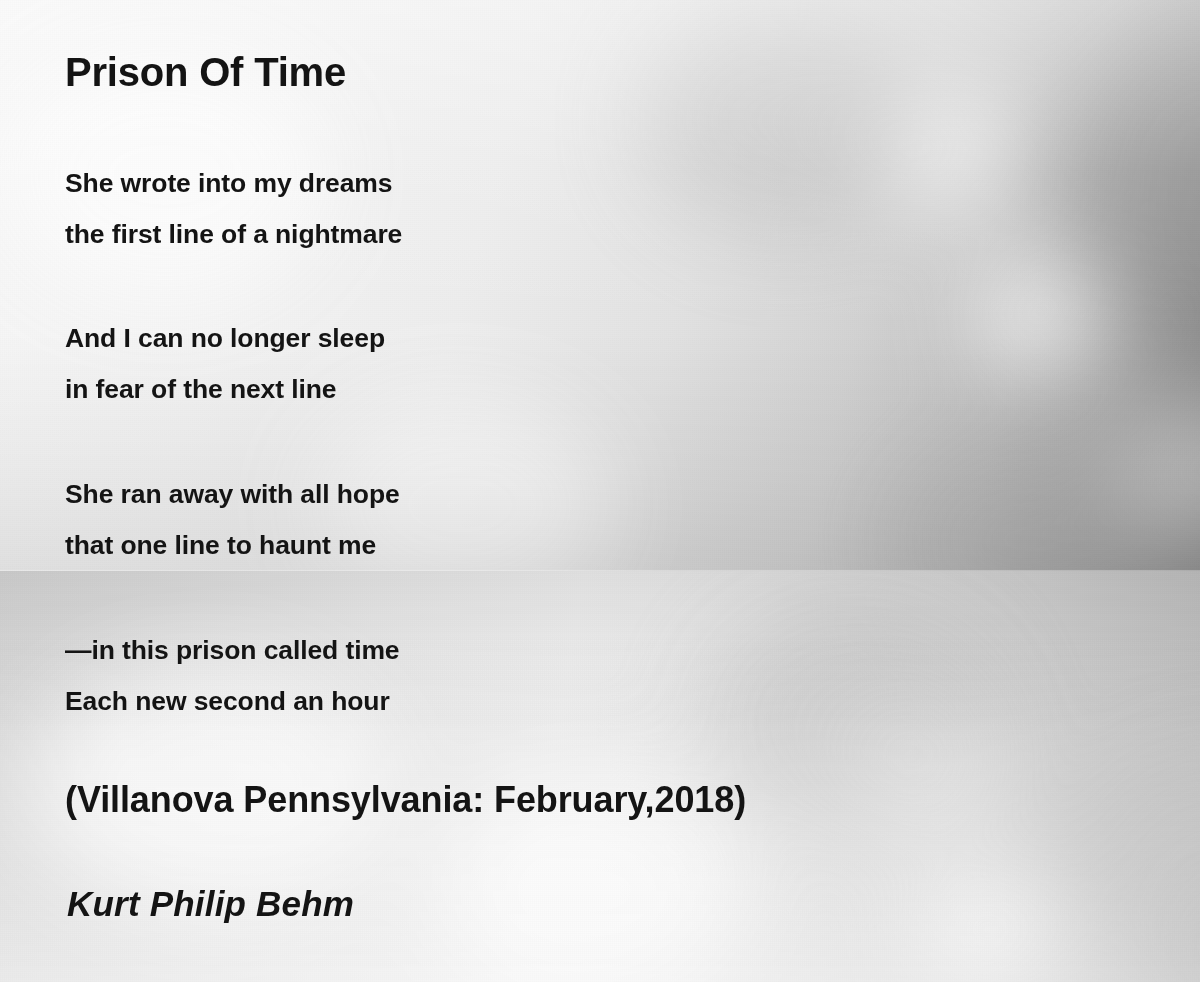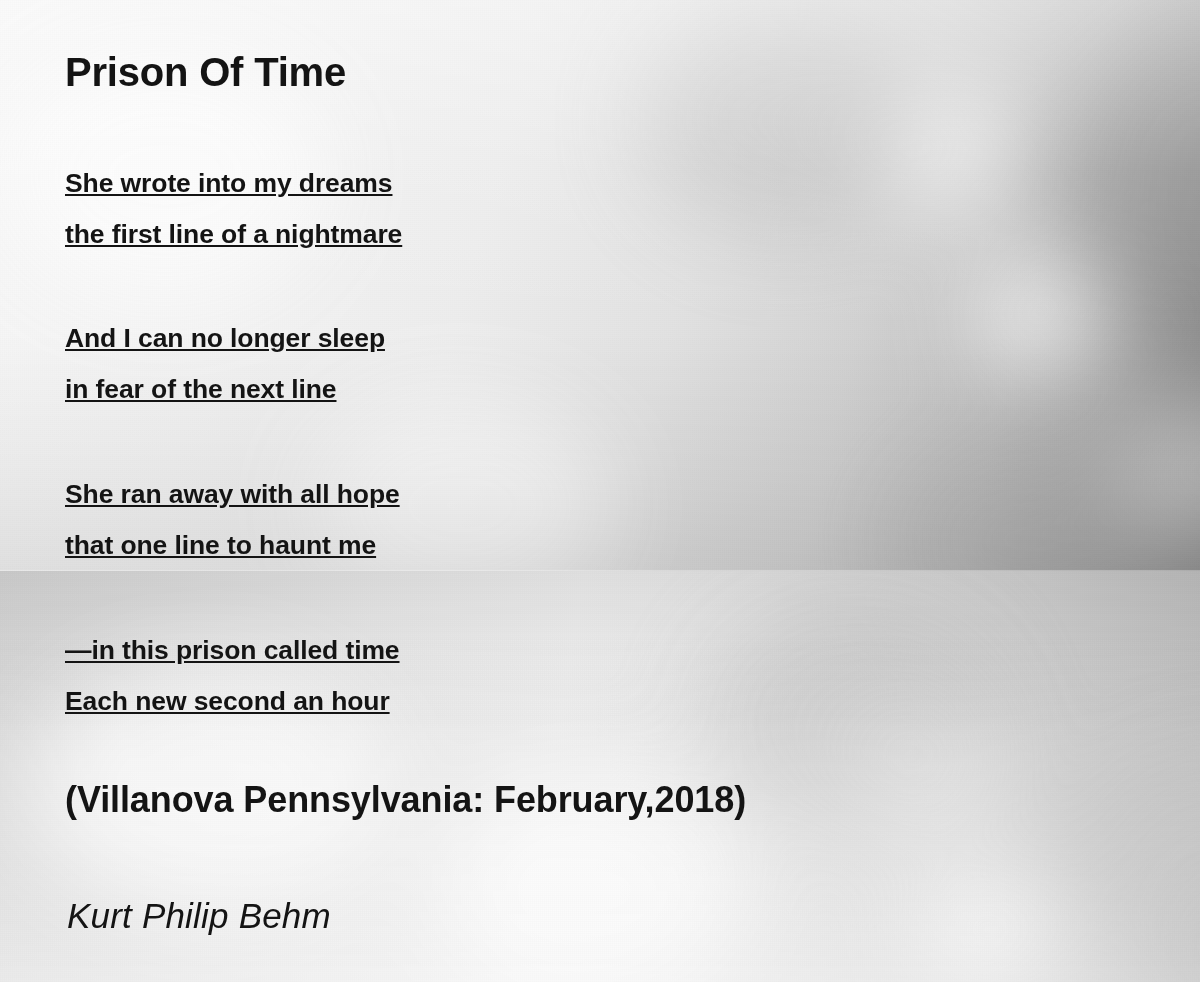--- a/index.html
+++ b/index.html
@@ -149,42 +149,41 @@
     font-weight: 700;
     line-height: 51px;
     letter-spacing: -0.1px;
     white-space: nowrap;
   }
   #stanza-1 { top: 158px; }
   #stanza-2 { top: 313px; }
   #stanza-3 { top: 469px; }
   #stanza-4 { top: 625px; }
 
-  .poem-line { display: block; text-decoration: underline; }
+  .poem-line { display: block; }
 
   #poem-attribution {
     position: absolute;
     left: 65px;
     top: 779px;
     font-size: 36px;
     font-weight: 700;
     letter-spacing: -0.1px;
     white-space: nowrap;
   }
 
   #poem-signature {
     position: absolute;
     left: 67px;
     top: 884px;
     font-size: 35px;
-    font-weight: 400;
+    font-weight: 700;
     font-style: italic;
     letter-spacing: 0.2px;
     white-space: nowrap;
-    margin-top: 12px;
   }
 </style>
 </head>
 <body>
 
 <div id="poem-canvas">
 
   <div class="bg-band" id="bg-band-upper">
     <div class="bg-base"></div>
     <div class="bg-blobs">

